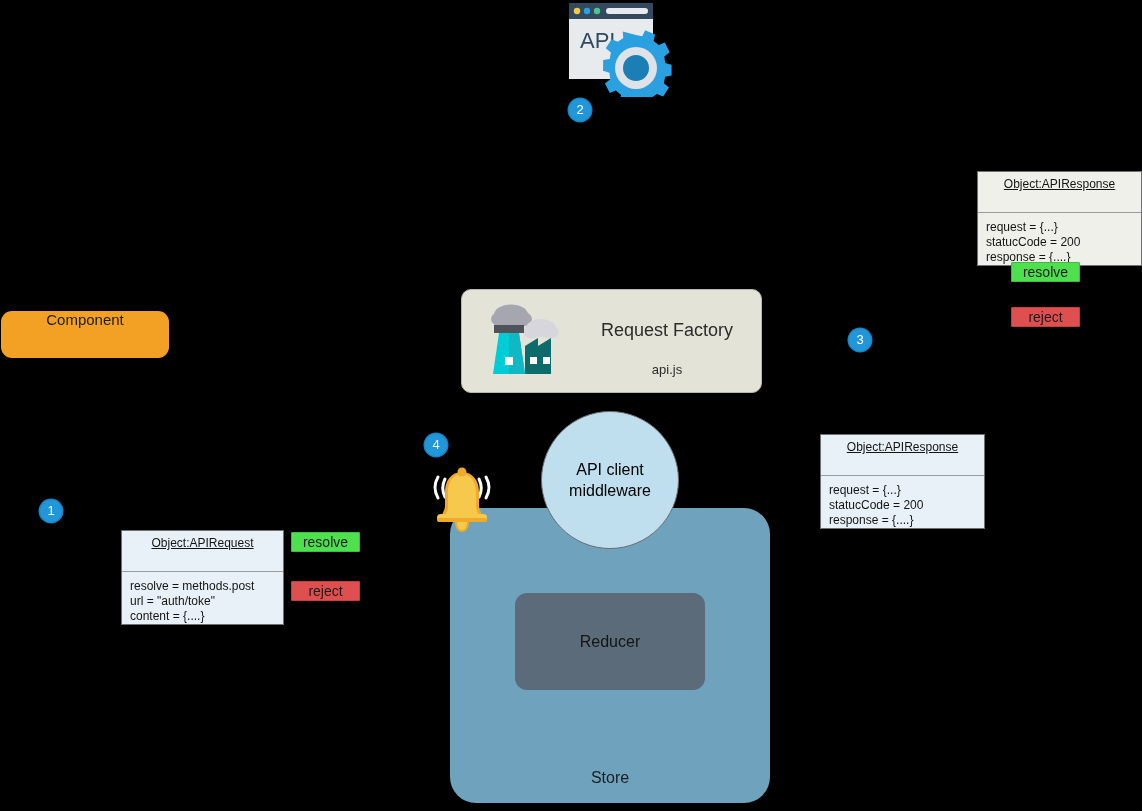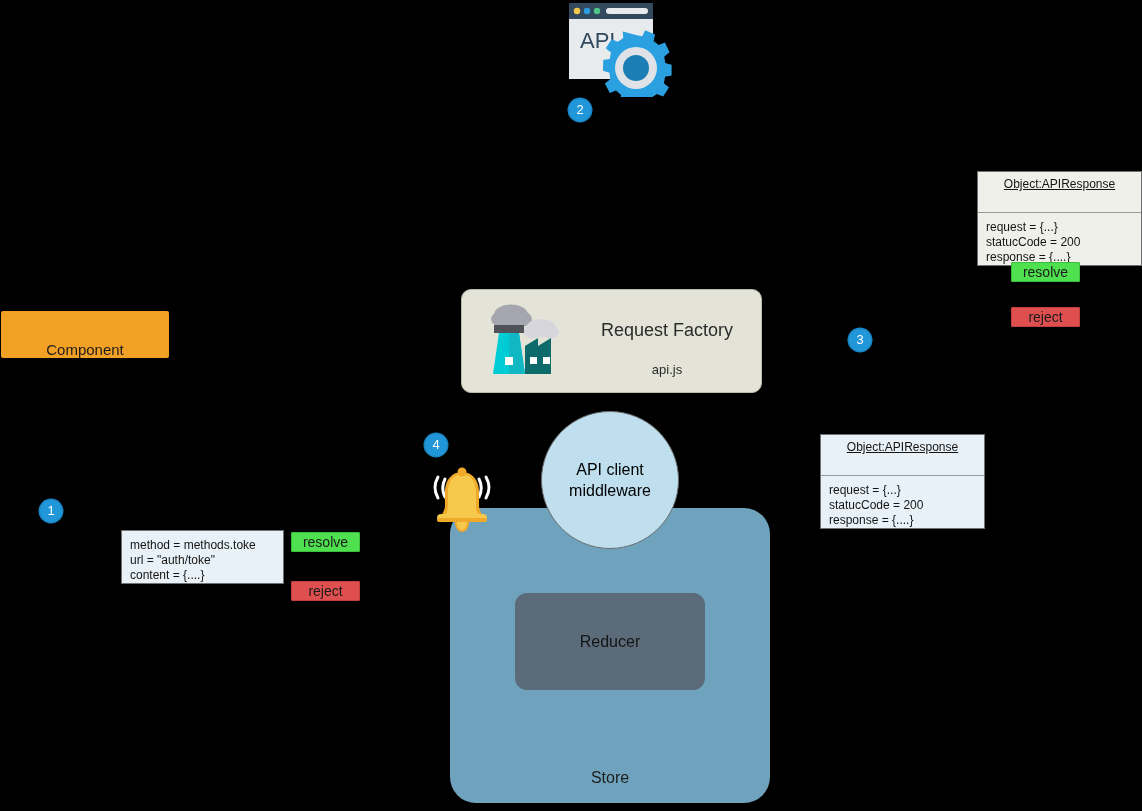--- a/index.html
+++ b/index.html
@@ -37,23 +37,23 @@
   }
 
   
   .component-box {
     position: absolute;
     left: 1px;
     top: 311px;
     width: 168px;
     height: 47px;
     background: #f2a125;
-    border-radius: 2px;
+    border-radius: 11px;
     display: flex;
-    align-items: flex-end;
+    align-items: flex-start;
     justify-content: center;
     color: #1d1d1d;
     font-size: 15px;
   }
 
   
   .factory-box {
     position: absolute;
     left: 461px;
     top: 249px;
@@ -297,22 +297,25 @@
     <div class="uml-body">
       <div>request = {...}</div>
       <div>statucCode = 200</div>
       <div>response = {....}</div>
     </div>
   </div>
 
   <div class="step-badge" style="left:40px; top:500px;">1</div>
 
   <div class="uml-box bluish" style="left:121px; top:530px; width:163px;">
+    <div class="uml-head">
+      <u>Object:APIRequest</u>
+    </div>
     <div class="uml-body">
-      <div>method = methods.toke</div>
+      <div>resolve = methods.post</div>
       <div>url = "auth/toke"</div>
       <div>content = {....}</div>
     </div>
   </div>
   <div class="pill-btn resolve" style="left:291px; top:532px;">resolve</div>
   <div class="pill-btn reject" style="left:291px; top:581px;">reject</div>
 
 </div>
 
 </body></html>

